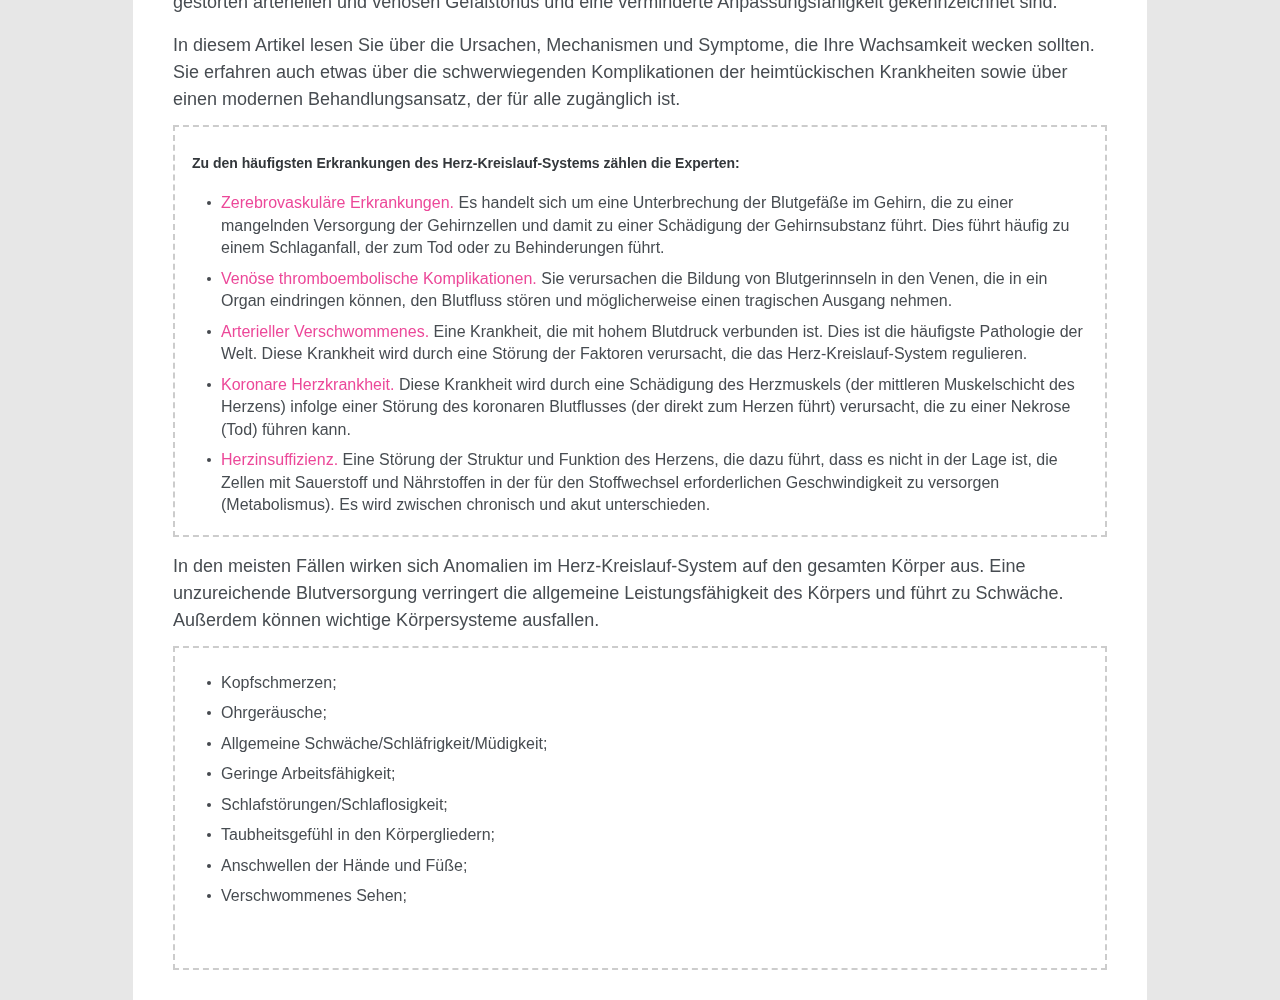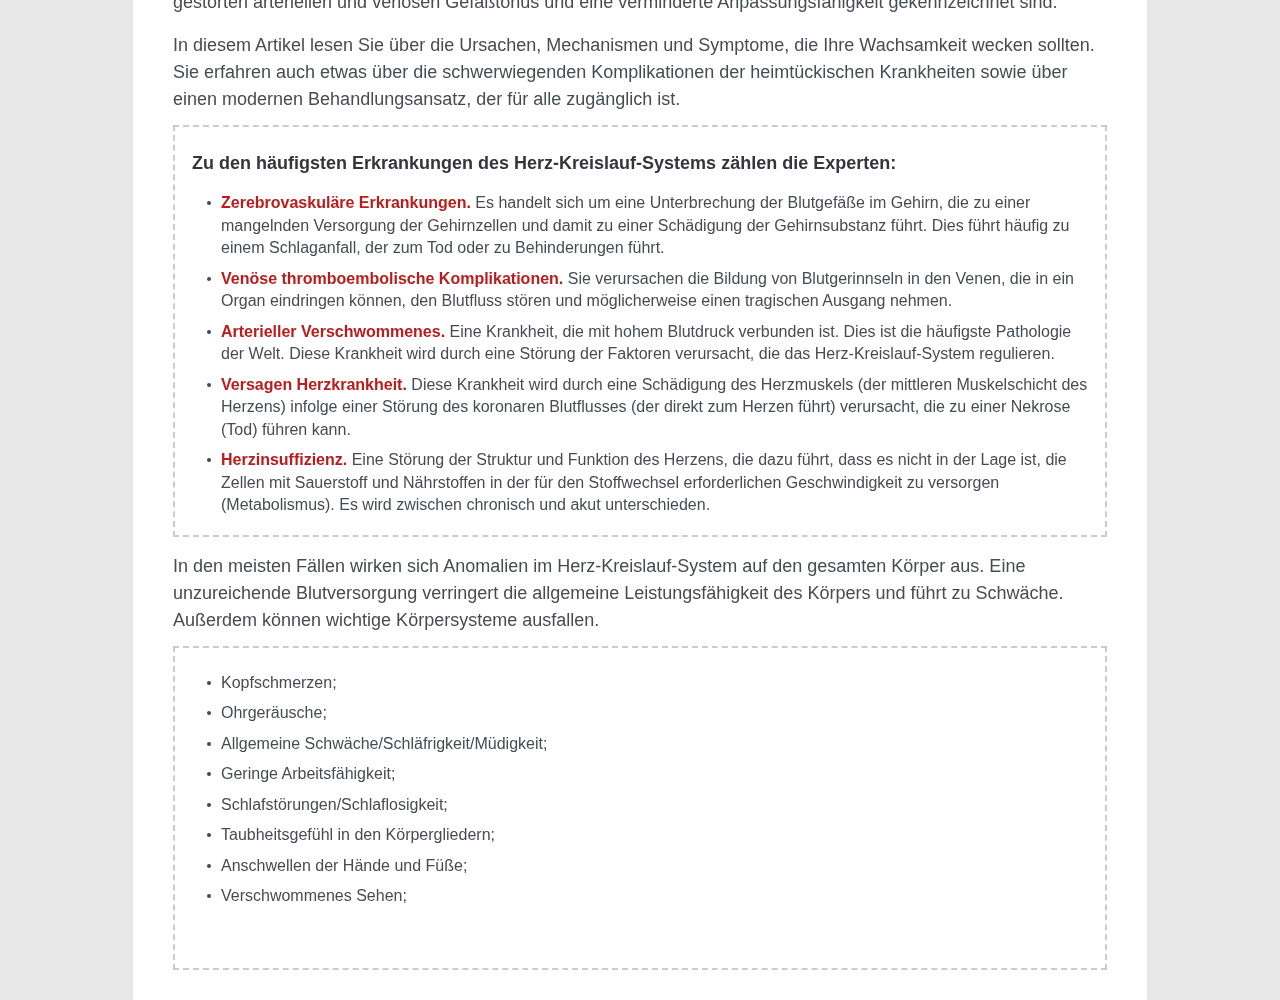--- a/index.html
+++ b/index.html
@@ -31,21 +31,21 @@
   }
   .dashed-box {
     border: 2px dashed #cccccc;
     margin: 12px 0 16px 0;
     padding: 24px 17px 18px 17px;
   }
   .dashed-box.symptoms {
     padding-bottom: 60px; 
   }
   .box-heading {
-    font-size: 18px;
+    font-size: 14px;
     line-height: 25px;
     font-weight: 700;
     color: #33373b;
     margin: 0 0 16px 0;
   }
   ul.box-list {
     list-style: none;
     margin: 0;
     padding: 0 0 0 29px;
   }
@@ -60,41 +60,41 @@
   .dot {
     position: absolute;
     left: -14px;
     top: 9px;
     width: 4px;
     height: 4px;
     border-radius: 50%;
     background: #45494e;
   }
   ul.box-list li strong {
-    font-weight: 700;
-    color: #b91c1c;
+    font-weight: 400;
+    color: #ec4899;
   }
 </style>
 </head>
 <body>
 
 <div class="content-area">
   <div class="article">
 
     <p class="clipped-line">gestörten arteriellen und venösen Gefäßtonus und eine verminderte Anpassungsfähigkeit gekennzeichnet sind.</p>
 
     <p>In diesem Artikel lesen Sie über die Ursachen, Mechanismen und Symptome, die Ihre Wachsamkeit wecken sollten. Sie erfahren auch etwas über die schwerwiegenden Komplikationen der heimtückischen Krankheiten sowie über einen modernen Behandlungsansatz, der für alle zugänglich ist.</p>
 
     <div class="dashed-box">
       <div class="box-heading">Zu den häufigsten Erkrankungen des Herz-Kreislauf-Systems zählen die Experten:</div>
       <ul class="box-list">
         <li><span class="dot"></span><strong>Zerebrovaskuläre Erkrankungen.</strong> <span>Es handelt sich um eine Unterbrechung der Blutgefäße im Gehirn, die zu einer mangelnden Versorgung der Gehirnzellen und damit zu einer Schädigung der Gehirnsubstanz führt. Dies führt häufig zu einem Schlaganfall, der zum Tod oder zu Behinderungen führt.</span></li>
         <li><span class="dot"></span><strong>Venöse thromboembolische Komplikationen.</strong> <span>Sie verursachen die Bildung von Blutgerinnseln in den Venen, die in ein Organ eindringen können, den Blutfluss stören und möglicherweise einen tragischen Ausgang nehmen.</span></li>
         <li><span class="dot"></span><strong>Arterieller Verschwommenes.</strong> <span>Eine Krankheit, die mit hohem Blutdruck verbunden ist. Dies ist die häufigste Pathologie der Welt. Diese Krankheit wird durch eine Störung der Faktoren verursacht, die das Herz-Kreislauf-System regulieren.</span></li>
-        <li><span class="dot"></span><strong>Versagen Herzkrankheit.</strong> <span>Diese Krankheit wird durch eine Schädigung des Herzmuskels (der mittleren Muskelschicht des Herzens) infolge einer Störung des koronaren Blutflusses (der direkt zum Herzen führt) verursacht, die zu einer Nekrose (Tod) führen kann.</span></li>
+        <li><span class="dot"></span><strong>Koronare Herzkrankheit.</strong> <span>Diese Krankheit wird durch eine Schädigung des Herzmuskels (der mittleren Muskelschicht des Herzens) infolge einer Störung des koronaren Blutflusses (der direkt zum Herzen führt) verursacht, die zu einer Nekrose (Tod) führen kann.</span></li>
         <li><span class="dot"></span><strong>Herzinsuffizienz.</strong> <span>Eine Störung der Struktur und Funktion des Herzens, die dazu führt, dass es nicht in der Lage ist, die Zellen mit Sauerstoff und Nährstoffen in der für den Stoffwechsel erforderlichen Geschwindigkeit zu versorgen (Metabolismus). Es wird zwischen chronisch und akut unterschieden.</span></li>
       </ul>
     </div>
 
     <p>In den meisten Fällen wirken sich Anomalien im Herz-Kreislauf-System auf den gesamten Körper aus. Eine unzureichende Blutversorgung verringert die allgemeine Leistungsfähigkeit des Körpers und führt zu Schwäche. Außerdem können wichtige Körpersysteme ausfallen.</p>
 
     <div class="dashed-box symptoms">
       <ul class="box-list">
         <li><span class="dot"></span><span>Kopfschmerzen;</span></li>
         <li><span class="dot"></span><span>Ohrgeräusche;</span></li>

